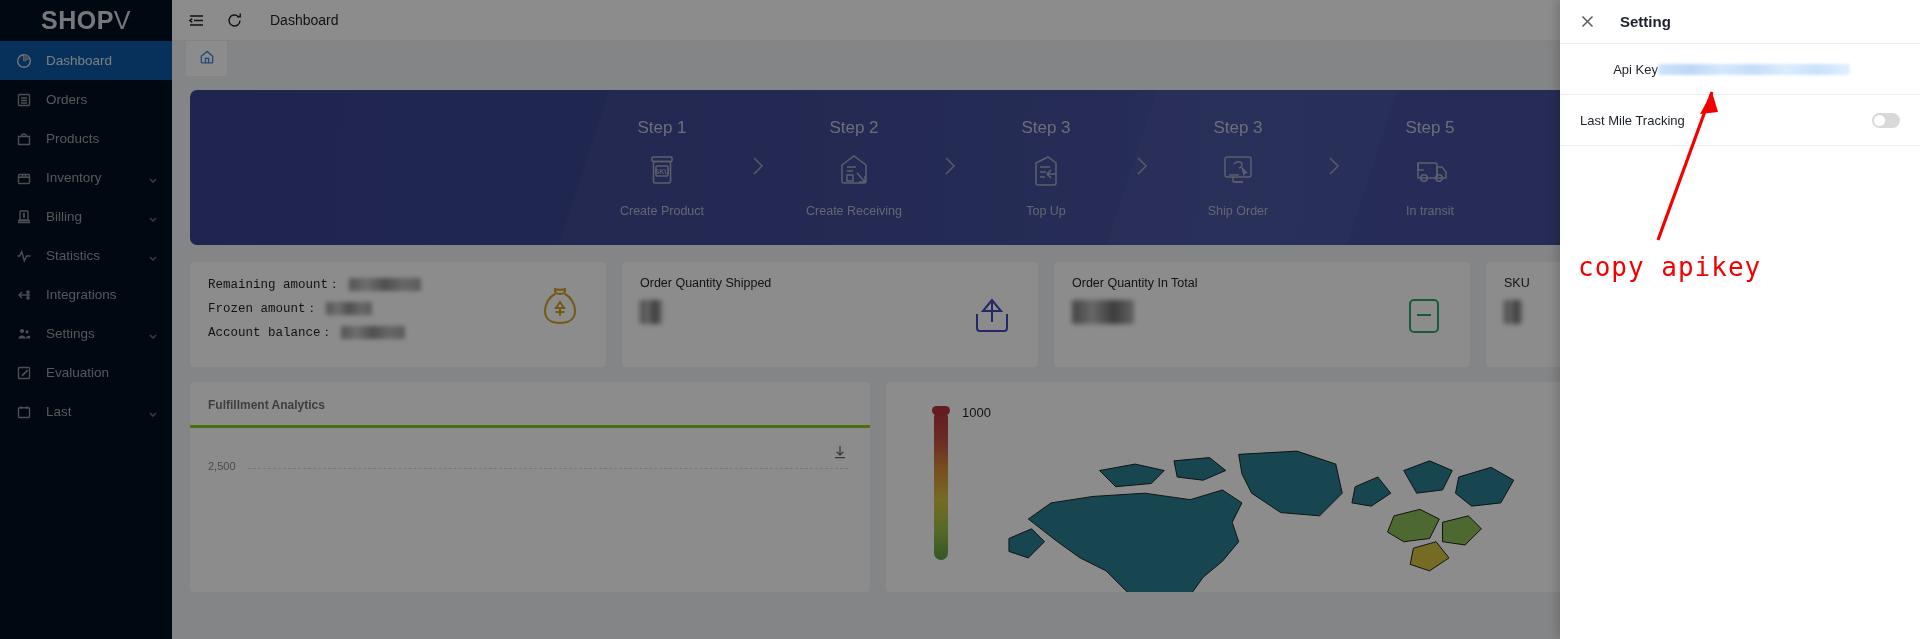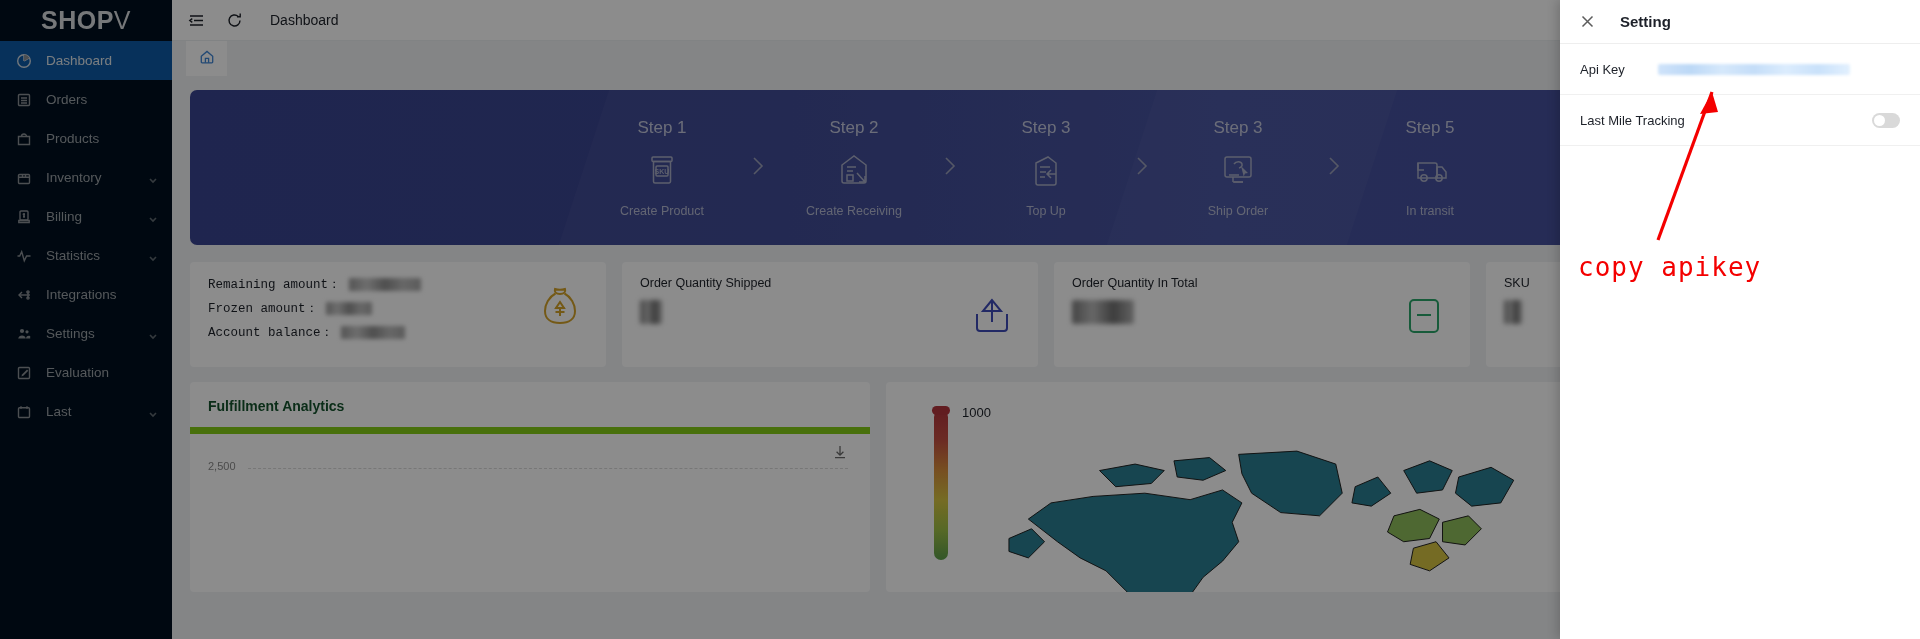--- a/index.html
+++ b/index.html
@@ -98,22 +98,22 @@
     background:linear-gradient(90deg,#7d7d7d,#bdbdbd,#6f6f6f,#b4b4b4);
     filter:blur(2.6px); }
   .card-ic{ position:absolute; right:20px; top:28px; width:52px; height:52px; }
   .card-ic svg{ width:52px; height:52px; fill:none; stroke-width:2; }
 
   
   .panels{ display:flex; gap:16px; margin-top:15px; margin-right:18px; }
   .panel{ background:#fff; border-radius:4px; height:210px; position:relative; overflow:hidden;}
   .panel.left{ width:680px; flex:0 0 680px;}
   .panel.right{ flex:1; }
-  .panel-hd{ padding:16px 18px 13px 18px; font-size:14px; font-weight:700; color:#14532d;
-    border-bottom:7px solid #84cc16;}
+  .panel-hd{ padding:16px 18px 13px 18px; font-size:12px; font-weight:700; color:#737373;
+    border-bottom:3px solid #84cc16;}
   .dl-ico{ position:absolute; right:22px; top:62px; width:16px; height:16px; cursor:pointer;}
   .dl-ico svg{ width:16px; height:16px; stroke:#6b6b6b; fill:none; stroke-width:1.3;}
   .ytick{ position:absolute; left:18px; top:78px; font-size:11px; color:#8a8a8a;}
   .gridline{ position:absolute; left:58px; right:22px; top:86px; border-top:1px dashed #d9d9d9;}
 
   .maplegend{ position:absolute; left:48px; top:28px; width:14px; height:150px;
     border-radius:7px;
     background:linear-gradient(to top,#5d9e4a,#9ebf46,#d6c442,#d98f3c,#c44f43,#b3353d); }
   .maplegend-top{ position:absolute; left:46px; top:24px; width:18px; height:9px; border-radius:5px; background:#b3353d;}
   .maplegend-lbl{ position:absolute; left:76px; top:23px; font-size:13px; color:#1d2129;}
@@ -133,21 +133,21 @@
   }
   .drawer-hd{ height:44px; display:flex; align-items:center; padding:0 0 0 20px;
     border-bottom:1px solid #eee; gap:24px;}
   .drawer-x{ width:16px; height:16px; cursor:pointer; }
   .drawer-x svg{ width:15px; height:15px; stroke:#5c5c5c; stroke-width:1.5; fill:none;}
   .drawer-title{ font-size:15px; font-weight:700; color:#1d2129;}
   .drawer-row{
     height:51px; display:flex; align-items:center; padding:0 20px;
     border-bottom:1px solid #f0f0f0; position:relative;
   }
-  .drawer-lbl{ font-size:13px; color:#1d2129; width:78px; flex:0 0 78px;}
+  .drawer-lbl{ font-size:13px; color:#1d2129; width:78px; flex:0 0 78px;text-align:right;}
   .apikey-blur{
     height:11px; width:192px; border-radius:2px;
     background:linear-gradient(90deg,#cfe3fa,#bcd8f6,#d5e8fb,#c4ddf8,#dbecfd,#c9e1fa,#e2f0fe);
     filter:blur(1.4px);
   }
   .toggle{
     position:absolute; right:20px; width:28px; height:15px; border-radius:8px;
     background:#d9d9d9; cursor:pointer;
   }
   .toggle:after{ content:""; position:absolute; left:2px; top:2px; width:11px; height:11px;

